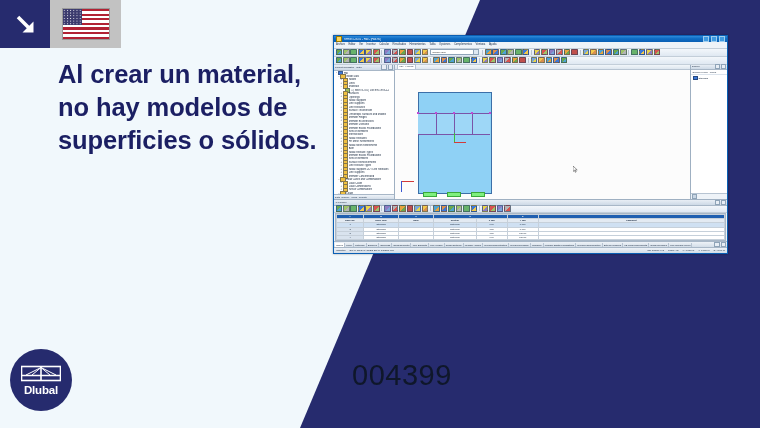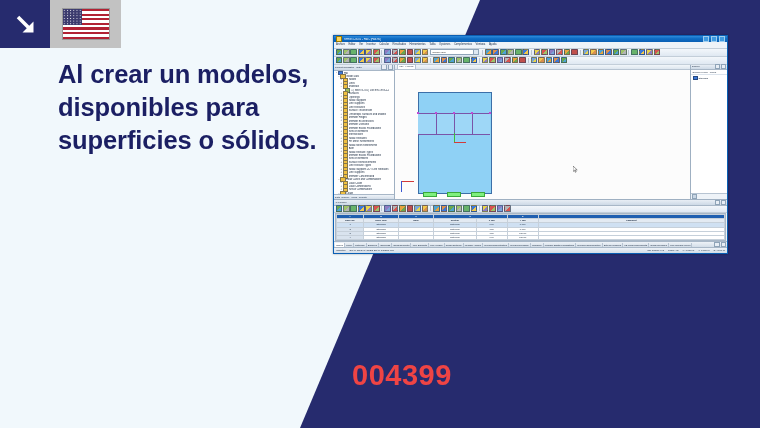--- a/index.html
+++ b/index.html
@@ -122,23 +122,23 @@
   .faq-badge {
     background: #4aa7dd;
     color: #ffffff;
     font-size: 29px;
     font-weight: bold;
     line-height: 1;
     padding: 7px 9px 8px 9px;
     letter-spacing: 0.3px;
   }
   .faq-number {
-    color: #ef4444;
+    color: #0f172a;
     font-size: 29px;
-    font-weight: bold;
+    font-weight: normal;
     line-height: 1;
     letter-spacing: 0.5px;
   }
 
   
   .app {
     position: absolute;
     left: 333px; top: 35px;
     width: 393px; height: 217px;
     z-index: 3;
@@ -383,25 +383,39 @@
   <div class="tl-flag">
     <div class="flag-box">
       <div class="flag-stripes"></div>
       <div class="flag-canton">
           <div class="flag-stars"></div>
         </div>
     </div>
   </div>
 
   <div class="headline">
-    <span class="ln">Al crear un modelos,</span>
-    <span class="ln">disponibles para</span>
+    <span class="ln">Al crear un material,</span>
+    <span class="ln">no hay modelos de</span>
     <span class="ln">superficies o sólidos.</span>
   </div>
 
+  <div class="logo">
+    <div class="logo-mark">
+      <svg width="40" height="20" viewBox="0 0 40 20" aria-hidden="true">
+        <rect x="0.5" y="2.5" width="39" height="14" fill="none" stroke="#ffffff" stroke-width="1.6"></rect>
+        <line x1="20" y1="2.5" x2="20" y2="16.5" stroke="#ffffff" stroke-width="1.6"></line>
+        <line x1="0.5" y1="11.5" x2="39.5" y2="11.5" stroke="#ffffff" stroke-width="1.6"></line>
+        <line x1="20" y1="3.5" x2="5" y2="11" stroke="#ffffff" stroke-width="1"></line>
+        <line x1="20" y1="3.5" x2="11" y2="11" stroke="#ffffff" stroke-width="1"></line>
+        <line x1="20" y1="3.5" x2="29" y2="11" stroke="#ffffff" stroke-width="1"></line>
+        <line x1="20" y1="3.5" x2="35" y2="11" stroke="#ffffff" stroke-width="1"></line>
+      </svg>
+    </div>
+    <div class="logo-word">Dlubal</div>
+  </div>
 
   <div class="faq-wrap">
     <div class="faq-number">004399</div>
   </div>
 
   <div class="app">
 
     <div class="app-title">
       <span class="t-ico"></span>
       <span class="t-text">RFEM 5.26.01 - Hall - [Hall.rf5]</span>

